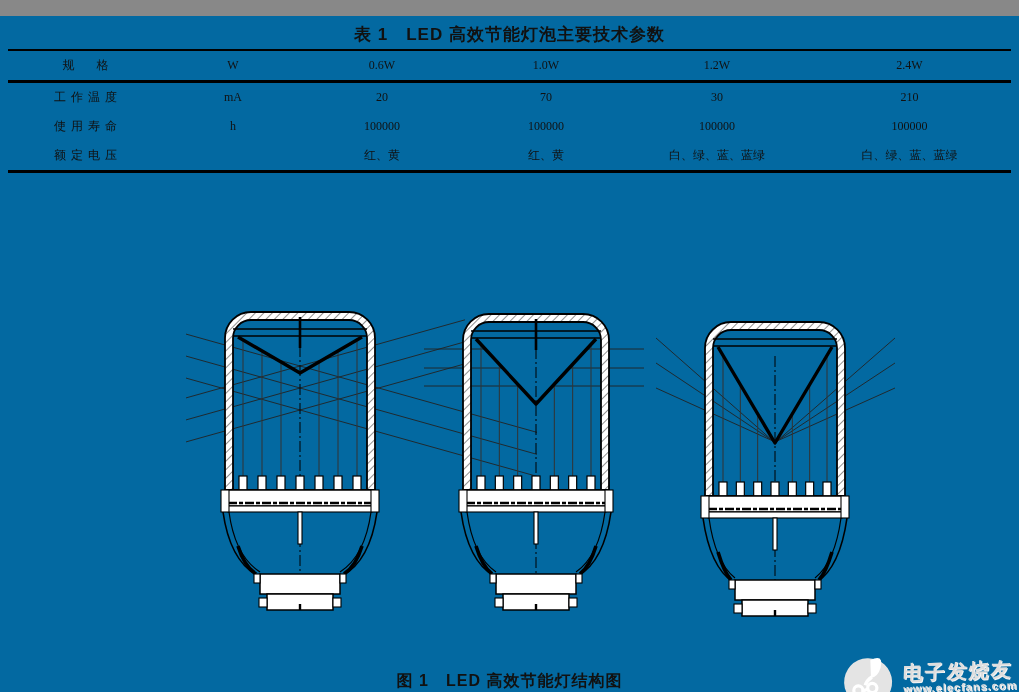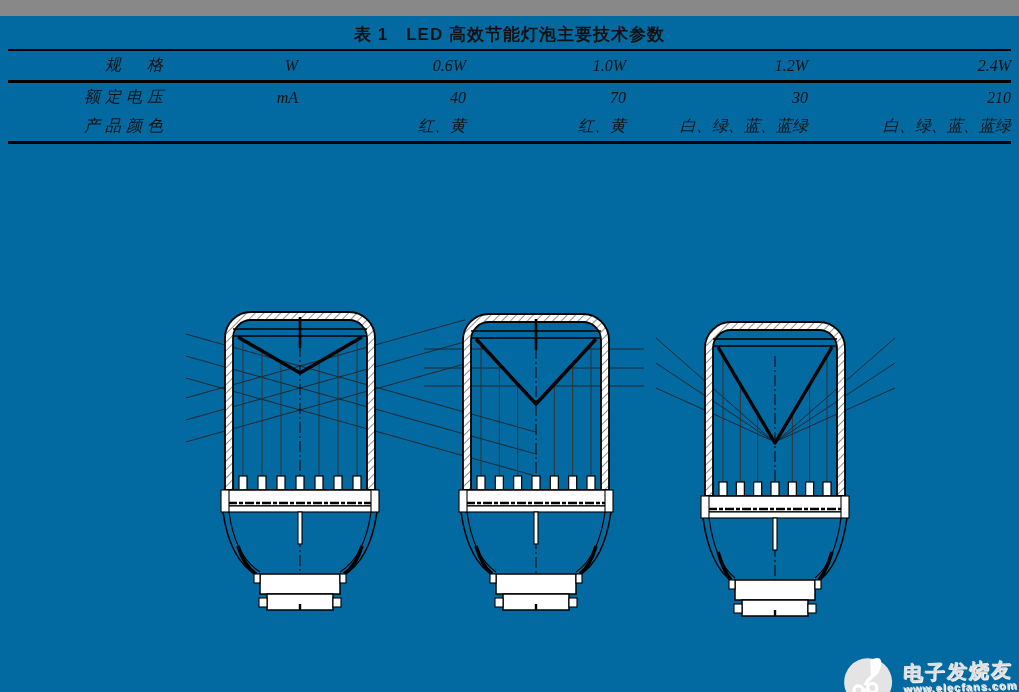--- a/index.html
+++ b/index.html
@@ -13,22 +13,22 @@
     font-family:"Liberation Sans","DejaVu Sans",sans-serif;
     font-weight:bold;font-size:17px;letter-spacing:1px;
   }
   table.spec{
     position:absolute;top:33px;left:8px;width:1003px;
     border-collapse:collapse;table-layout:fixed;
     border-top:2.5px solid #000;border-bottom:3px solid #000;
   }
   table.spec thead tr{border-bottom:3px solid #000;}
   table.spec td,table.spec th{
-    height:29px;padding:0;text-align:right;vertical-align:middle;
-    font-size:16px;font-weight:normal;white-space:nowrap;overflow:visible;font-style:italic;
+    height:29px;padding:0;text-align:center;vertical-align:middle;
+    font-size:12px;font-weight:normal;white-space:nowrap;overflow:visible;
   }
   table.spec td.c0,table.spec th.c0{letter-spacing:5px;}
   #fig-svg{position:absolute;left:0;top:0;}
   .caption{
     position:absolute;top:655px;left:0;width:100%;text-align:center;
     font-family:"Liberation Sans","DejaVu Sans",sans-serif;
     font-weight:bold;font-size:16px;letter-spacing:1px;
   }
   .watermark{
     position:absolute;right:2px;bottom:2px;display:flex;align-items:center;
@@ -66,29 +66,37 @@
           <th class="c0">规　格</th>
           <th class="c1">W</th>
           <th class="c2">0.6W</th>
           <th class="c3">1.0W</th>
           <th class="c4">1.2W</th>
           <th class="c5">2.4W</th>
         </tr>
       </thead>
     <tbody id="spec-body">
         <tr>
-          <td class="c0">额定电压</td>
+          <td class="c0">工作温度</td>
           <td class="c1">mA</td>
-          <td class="c2">40</td>
+          <td class="c2">20</td>
           <td class="c3">70</td>
           <td class="c4">30</td>
           <td class="c5">210</td>
         </tr>
         <tr>
-          <td class="c0">产品颜色</td>
+          <td class="c0">使用寿命</td>
+          <td class="c1">h</td>
+          <td class="c2">100000</td>
+          <td class="c3">100000</td>
+          <td class="c4">100000</td>
+          <td class="c5">100000</td>
+        </tr>
+        <tr>
+          <td class="c0">额定电压</td>
           <td class="c1"></td>
           <td class="c2">红、黄</td>
           <td class="c3">红、黄</td>
           <td class="c4">白、绿、蓝、蓝绿</td>
           <td class="c5">白、绿、蓝、蓝绿</td>
         </tr>
       </tbody>
   </table>
 
   <svg id="fig-svg" width="1019" height="692" viewBox="0 0 1019 692">
@@ -232,20 +240,21 @@
           <rect x="729" y="564" width="6" height="9" fill="#fff" stroke="#000" stroke-width="1.1"></rect>
           <rect x="815" y="564" width="6" height="9" fill="#fff" stroke="#000" stroke-width="1.1"></rect>
           <rect x="742" y="584" width="66" height="16" fill="#fff" stroke="#000" stroke-width="1.5"></rect>
           <rect x="734" y="588" width="8" height="9" fill="#fff" stroke="#000" stroke-width="1.1"></rect>
           <rect x="808" y="588" width="8" height="9" fill="#fff" stroke="#000" stroke-width="1.1"></rect>
           <line x1="775" y1="594" x2="775" y2="600" stroke="#000" stroke-width="2.4"></line>
         </g>
       </g>
   </svg>
 
+  <div class="caption">图 1　LED 高效节能灯结构图</div>
 
   <div class="watermark">
     <svg width="56" height="56" viewBox="0 0 56 56">
       <circle cx="27" cy="30" r="24" fill="#e4e4e4"></circle>
       <path d="M30 8 Q44 2 40 16 Q37 25 30 26" fill="#ffffff"></path>
       <path d="M31 25 Q26 28 24 33" stroke="#fff" stroke-width="3.4" fill="none"></path>
       <circle cx="17" cy="38" r="4.6" fill="none" stroke="#fff" stroke-width="3.2"></circle>
       <circle cx="31" cy="36" r="4.6" fill="none" stroke="#fff" stroke-width="3.2"></circle>
       <line x1="20.5" y1="39" x2="27" y2="37" stroke="#fff" stroke-width="3.2"></line>
     </svg>

